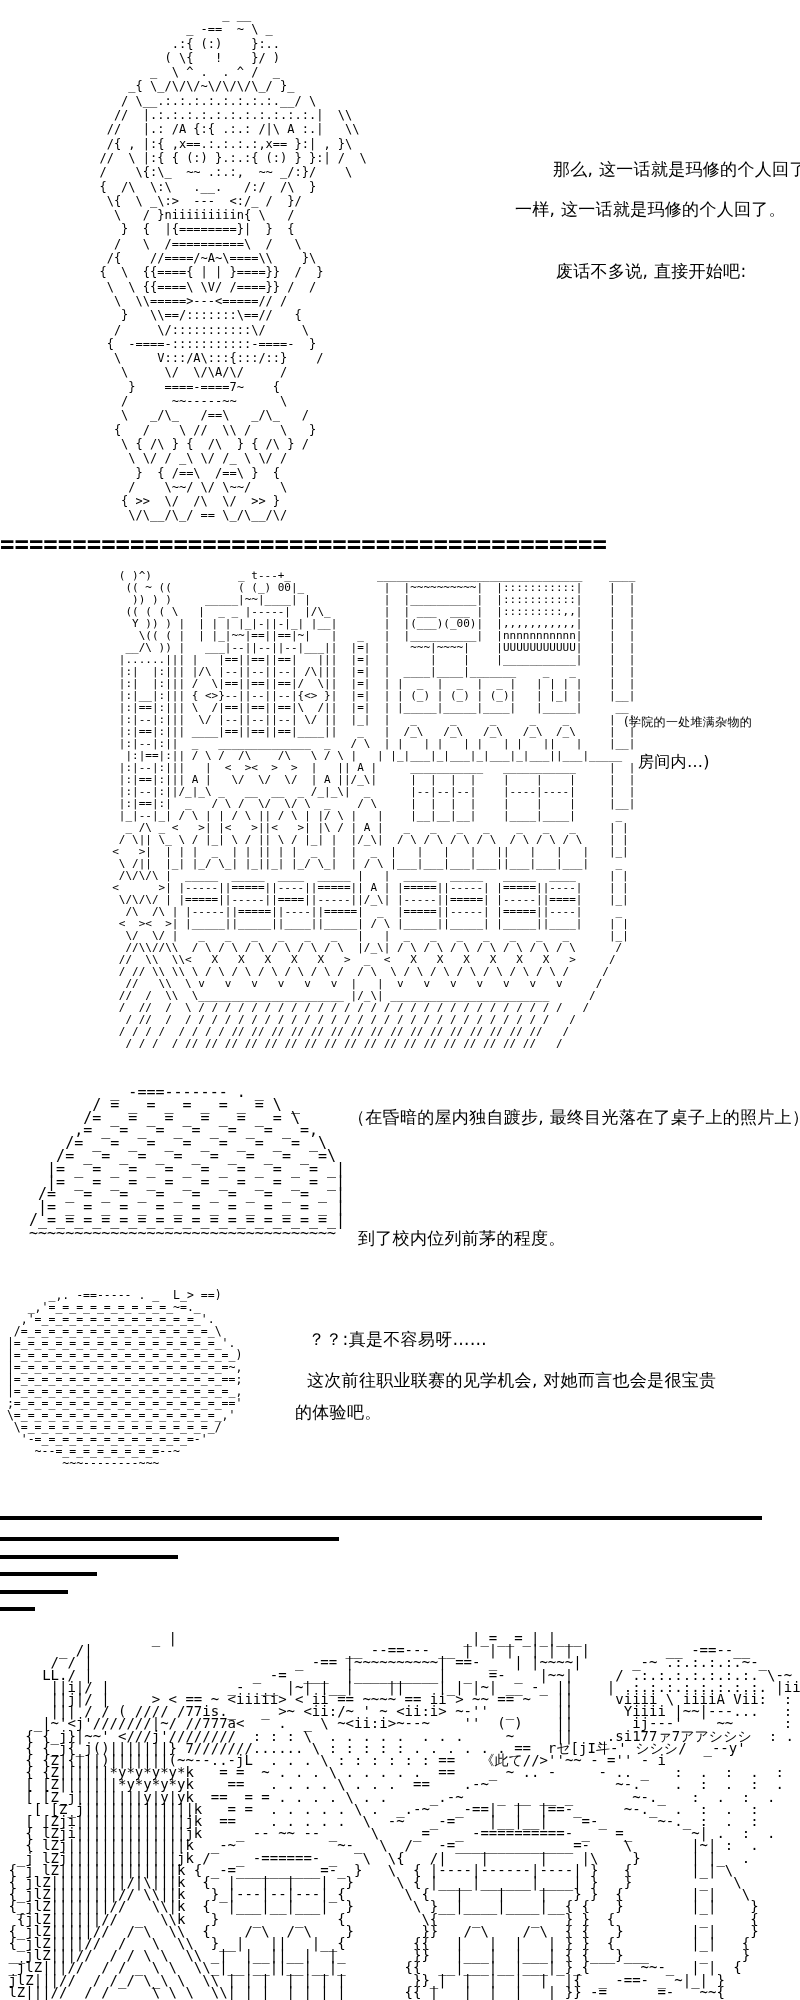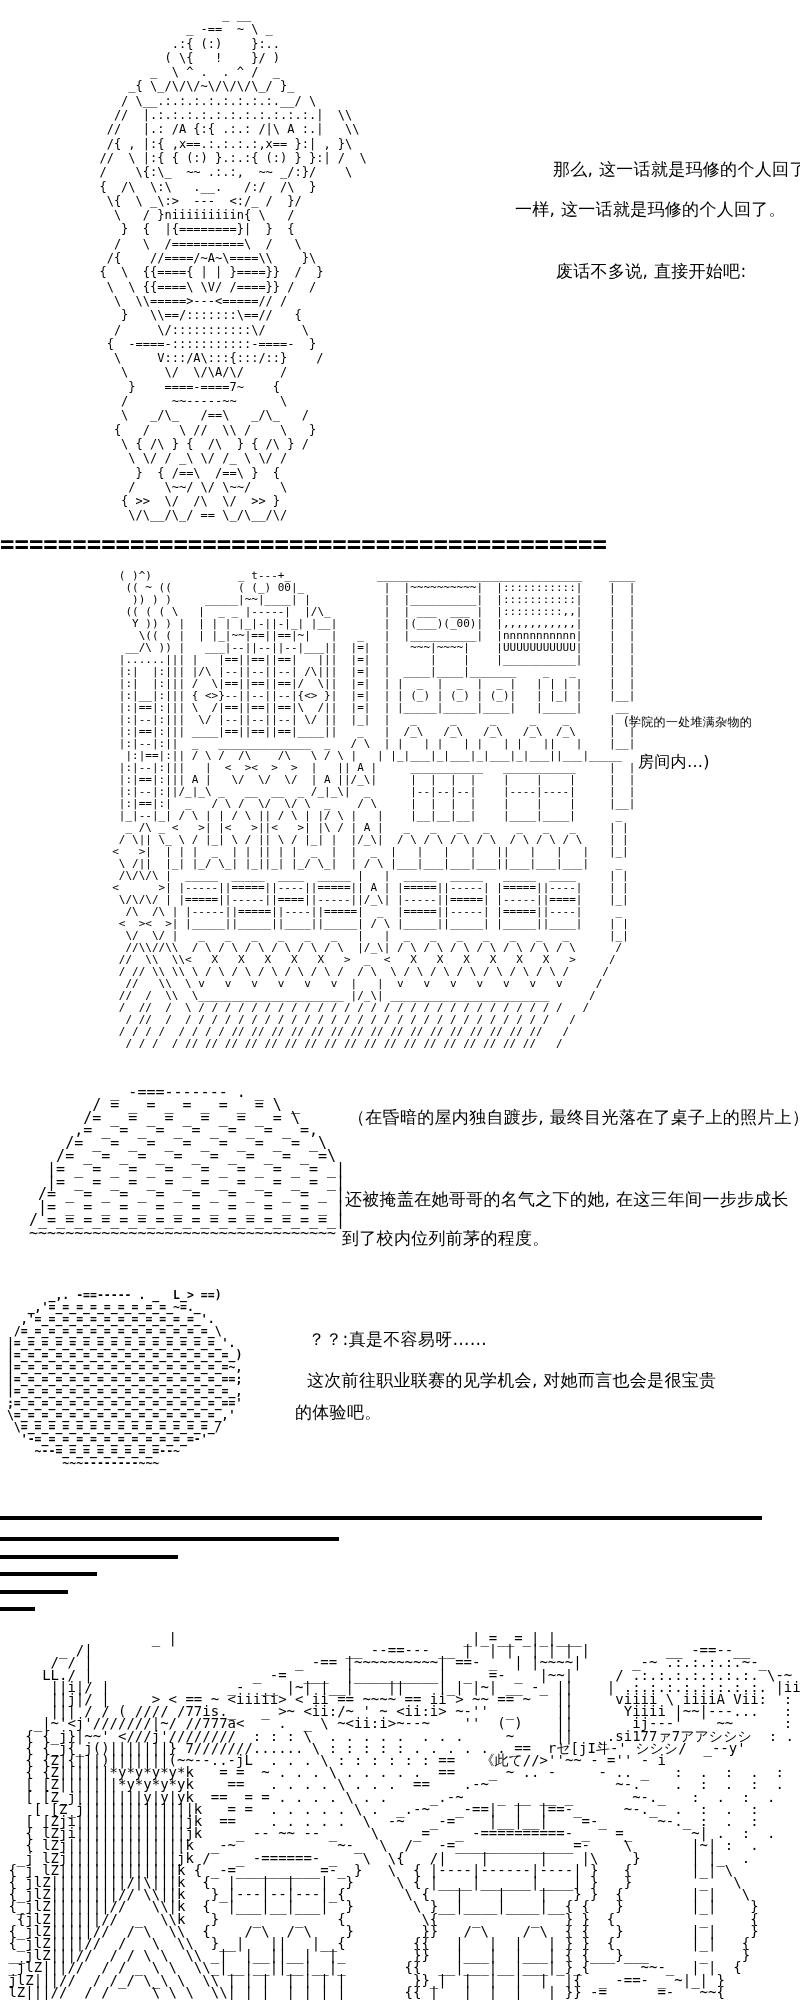--- a/index.html
+++ b/index.html
@@ -4,21 +4,21 @@
 <style>
   html,body{margin:0;padding:0;background:#ffffff;}
   .canvas{position:relative;width:800px;height:2000px;background:#ffffff;color:#000;overflow:hidden;}
   .aa{position:absolute;margin:0;font-family:"DejaVu Sans Mono",monospace;white-space:pre;color:#000;overflow:hidden;font-variant-ligatures:none;}
   .cjk{position:absolute;font-family:"DejaVu Sans","Liberation Sans",sans-serif;color:#000;white-space:nowrap;font-size:17px;letter-spacing:0.3px;}
   .rule{position:absolute;left:0;height:4px;background:#000;}
   .divider{position:absolute;left:0;top:531px;font-family:"DejaVu Sans Mono",monospace;font-weight:bold;font-size:24px;color:#000;letter-spacing:0;}
   #aa-top{left:85px;top:8px;font-size:12px;line-height:14.3px;}
   #aa-room{left:2px;top:570px;font-size:11px;line-height:12px;width:640px;height:492px;text-align:right;}
   #aa-photo{left:20px;top:1086px;font-size:15px;line-height:12.8px;}
-  #aa-blob{left:0px;top:1289px;font-size:11.5px;line-height:12px;font-weight:bold;}
+  #aa-blob{left:0px;top:1289px;font-size:11.5px;line-height:12px;}
   #aa-bottom{left:0px;top:1632px;font-size:14px;line-height:12.2px;width:800px;height:368px;text-align:center;}
 </style>
 </head>
 <body>
 
 <div class="canvas">
 
   <pre class="aa" id="aa-top">                   _ __
               _ -==  ~ \ _
             .:{ (:)    }:..
@@ -111,22 +111,21 @@
       ,= _ = _ = _ = _ = _ = _ =,
      /= _ = _ = _ = _ = _ = _ = _\
     /= _ = _ = _ = _ = _ = _ = _ =\
    |= _ = _ = _ = _ = _ = _ = _ = _|
    |= _ = _ = _ = _ = _ = _ = _ = _|
   /= _ = _ = _ = _ = _ = _ = _ = _ |
   |= _ = _ = _ = _ = _ = _ = _ = _ |
  /_=_=_=_=_=_=_=_=_=_=_=_=_=_=_=_=_|
  ~~~~~~~~~~~~~~~~~~~~~~~~~~~~~~~~~~</pre>
   <div class="cjk" style="left:348px;top:1106px;">（在昏暗的屋内独自踱步, 最终目光落在了桌子上的照片上）</div>
-  <div class="cjk" style="left:345px;top:1188px;">还被掩盖在她哥哥的名气之下的她, 在这三年间一步步成长</div>
-  <div class="cjk" style="left:342px;top:1227px;">到了校内位列前茅的程度。</div>
+  <div class="cjk" style="left:358px;top:1227px;">到了校内位列前茅的程度。</div>
 
   <pre class="aa" id="aa-blob">       _,. -==----- . _  L_&gt; ==)
     _,'=_=_=_=_=_=_=_=_=_~=._
    ,'=_=_=_=_=_=_=_=_=_=_=_=_'.
   /=_=_=_=_=_=_=_=_=_=_=_=_=_=_\
  |=_=_=_=_=_=_=_=_=_=_=_=_=_=_=_'.
  |=_=_=_=_=_=_=_=_=_=_=_=_=_=_=_=_)
  |=_=_=_=_=_=_=_=_=_=_=_=_=_=_=_=~,
  |=_=_=_=_=_=_=_=_=_=_=_=_=_=_=_==;
  |=_=_=_=_=_=_=_=_=_=_=_=_=_=_=_=_,

